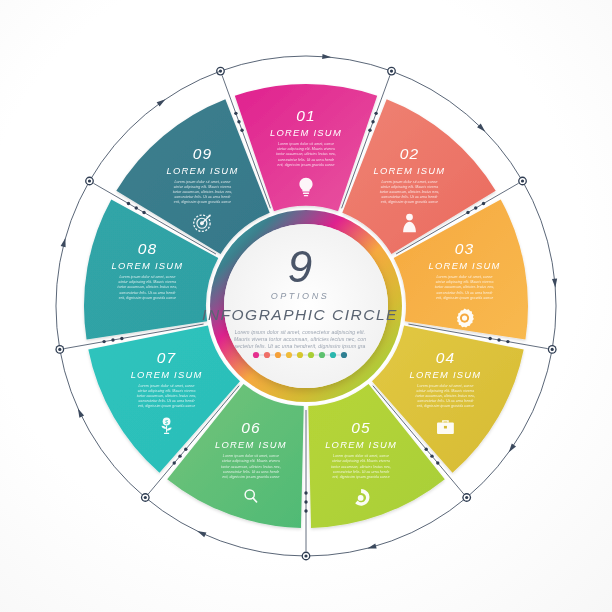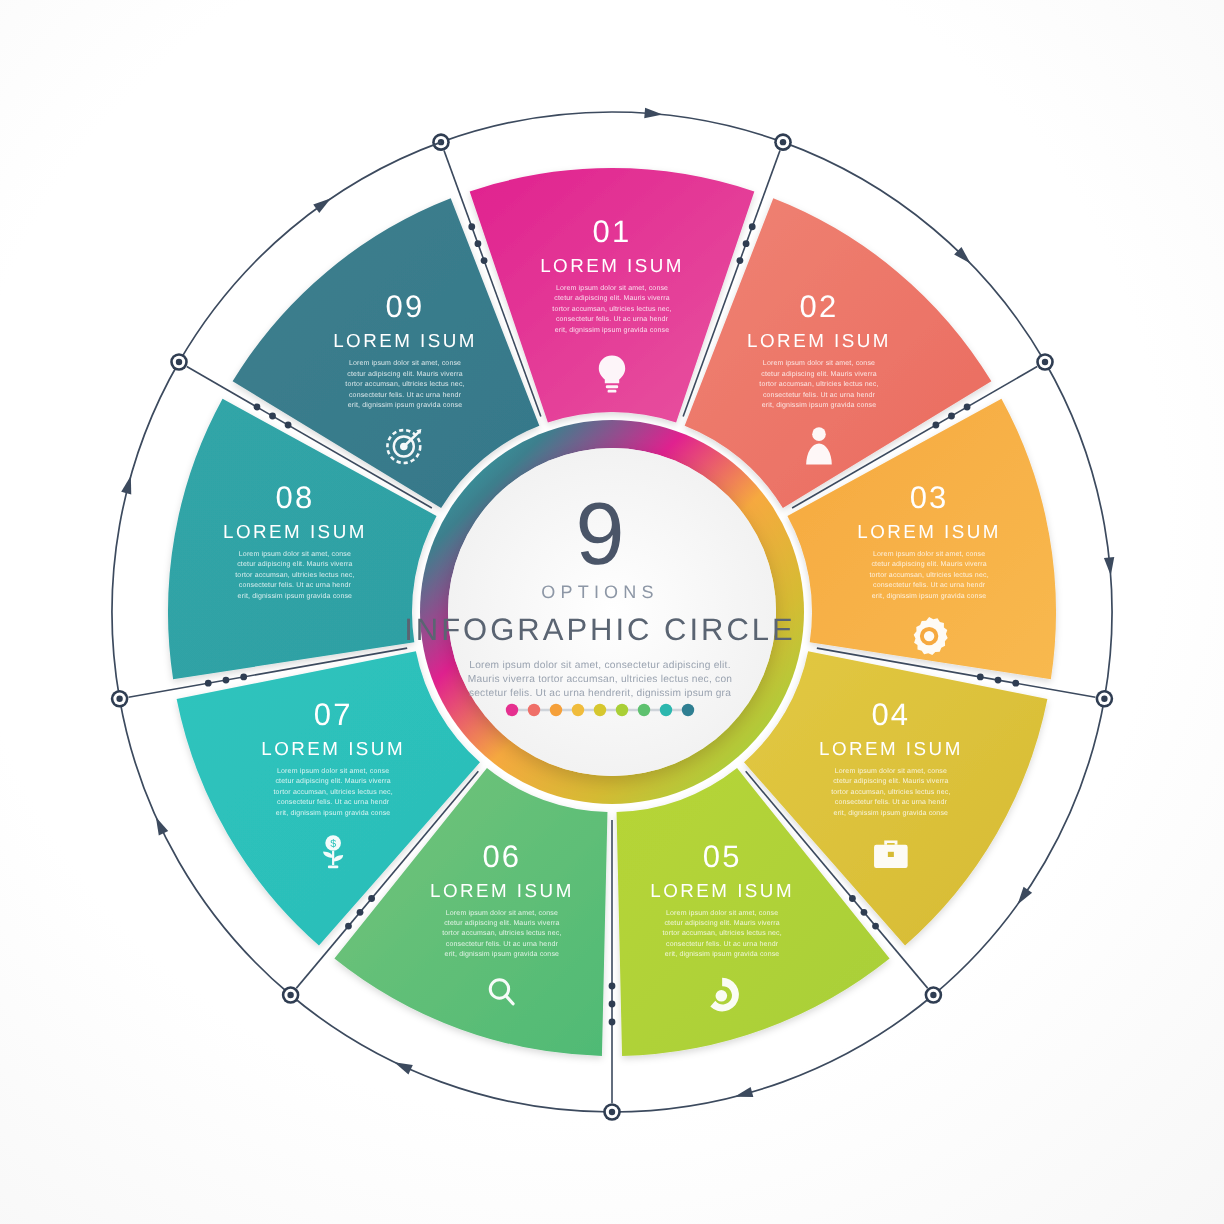--- a/index.html
+++ b/index.html
@@ -11,20 +11,21 @@
     width: 612px;
     height: 612px;
     font-family: "Liberation Sans", sans-serif;
     overflow: hidden;
   }
   #stage {
     position: relative;
     width: 612px;
     height: 612px;
     background: radial-gradient(circle at 46% 42%, #ffffff 0%, #ffffff 62%, #f7f7f7 100%);
+    font-style: italic;
   }
   svg#infographic {
     display: block;
     width: 612px;
     height: 612px;
   }
   .seg-num {
     font-family: "Liberation Sans", sans-serif;
     font-size: 15.5px;
     fill: #ffffff;

